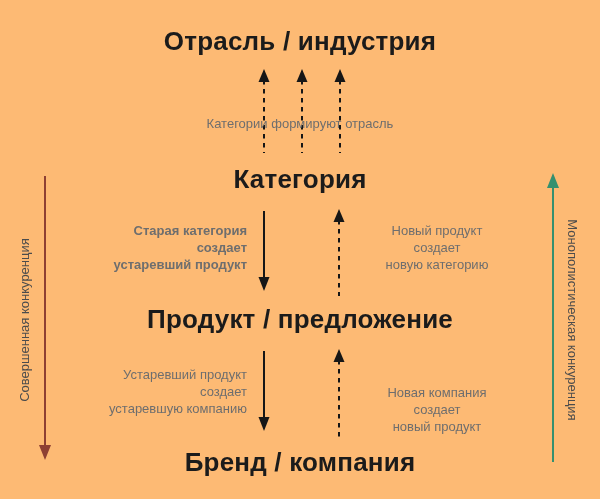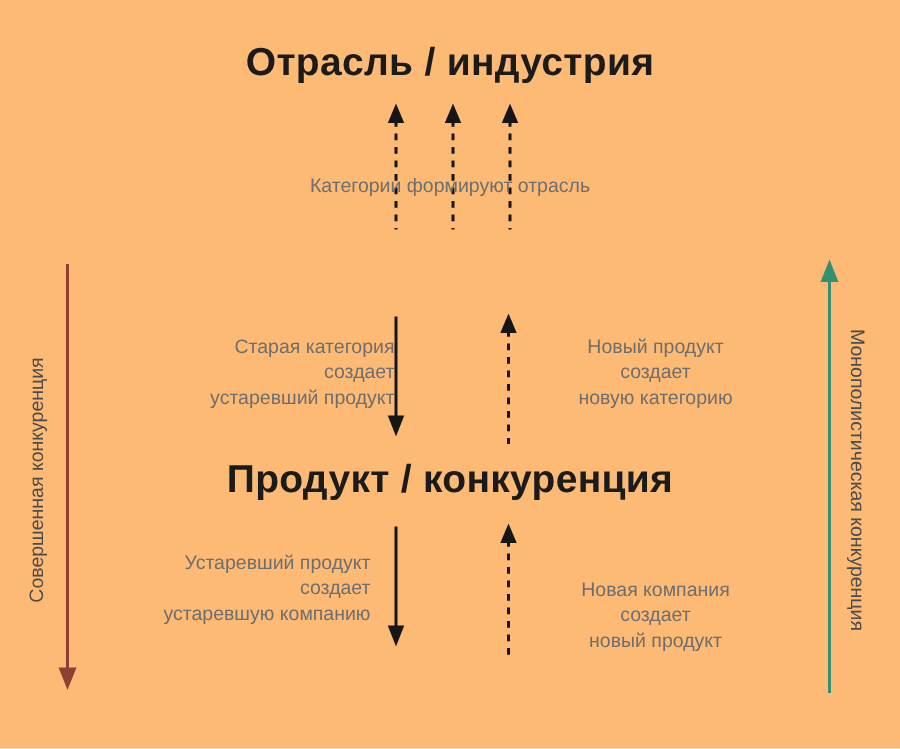--- a/index.html
+++ b/index.html
@@ -88,25 +88,27 @@
       <polygon points="45,460 39,445 51,445" fill="#8e4033"></polygon>
     </g>
 
     <g>
       <polygon points="553,173 547,188 559,188" fill="#35906f"></polygon>
       <line x1="553" y1="186" x2="553" y2="462" stroke-width="2" stroke="#35906f"></line>
     </g>
   </svg>
 
   <div class="level-title" style="top:25px;">Отрасль / индустрия</div>
-  <div class="level-title" style="top:303px;">Продукт / конкуренция</div>
+  <div class="level-title" style="top:163px;">Категория</div>
+  <div class="level-title" style="top:303px;">Продукт / предложение</div>
+  <div class="level-title" style="top:446px;">Бренд / компания</div>
 
   <div class="caption center" style="top:100px;margin-top:15px;">Категории формируют отрасль</div>
 
-  <div class="caption right-align" style="left:116px;top:222px;width:147px;">Старая категория
+  <div class="caption right-align" style="left:100px;top:222px;width:147px;font-weight:bold;">Старая категория
 создает
 устаревший продукт</div>
   <div class="caption left-align" style="left:357px;top:222px;width:160px;">Новый продукт
 создает
 новую категорию</div>
 
   <div class="caption right-align" style="left:100px;top:366px;width:147px;">Устаревший продукт
 создает
 устаревшую компанию</div>
   <div class="caption left-align" style="left:357px;top:384px;width:160px;">Новая компания

